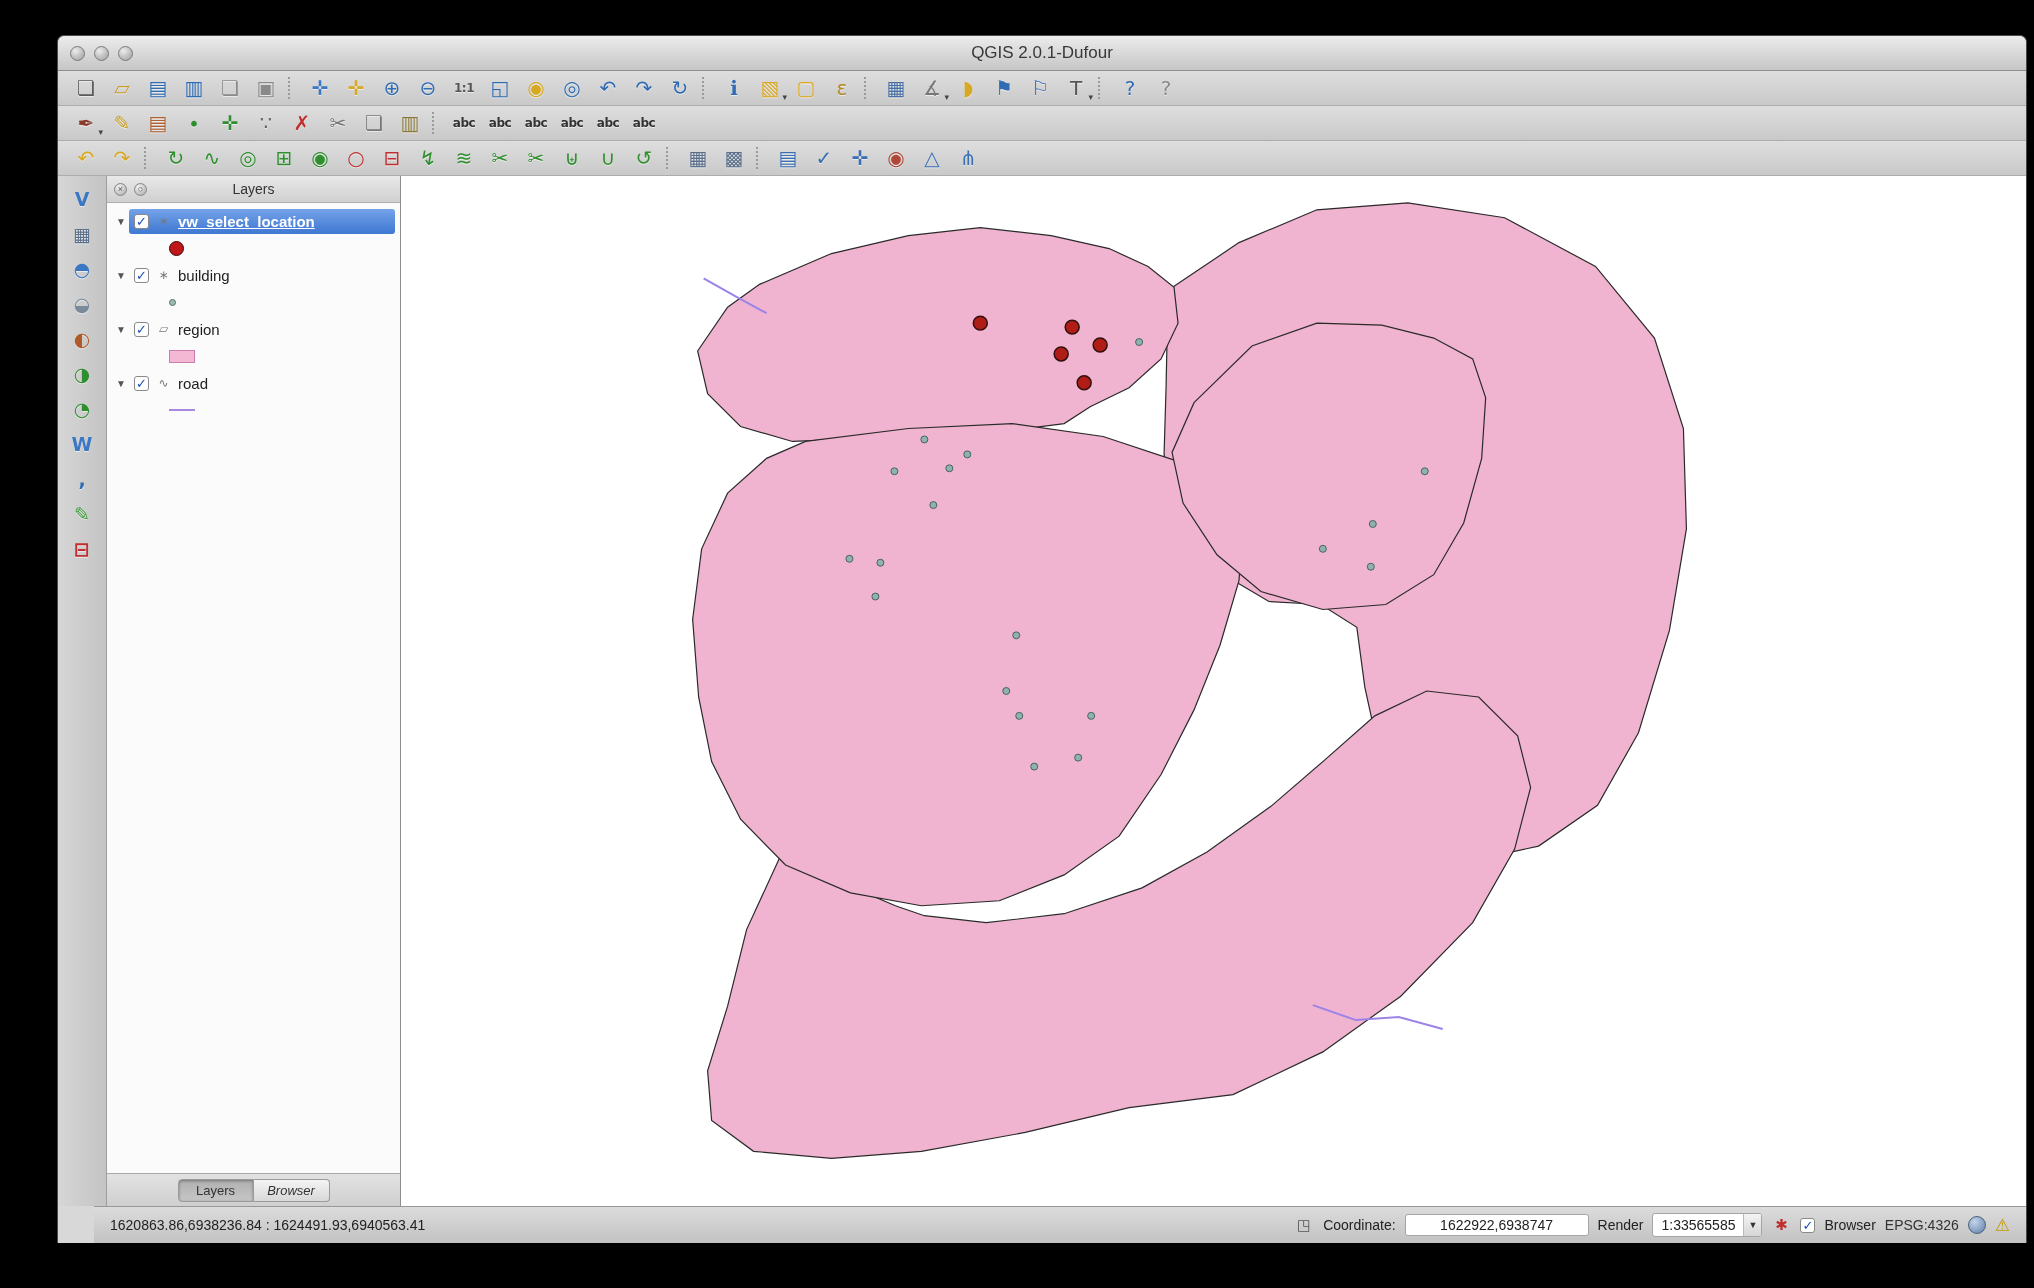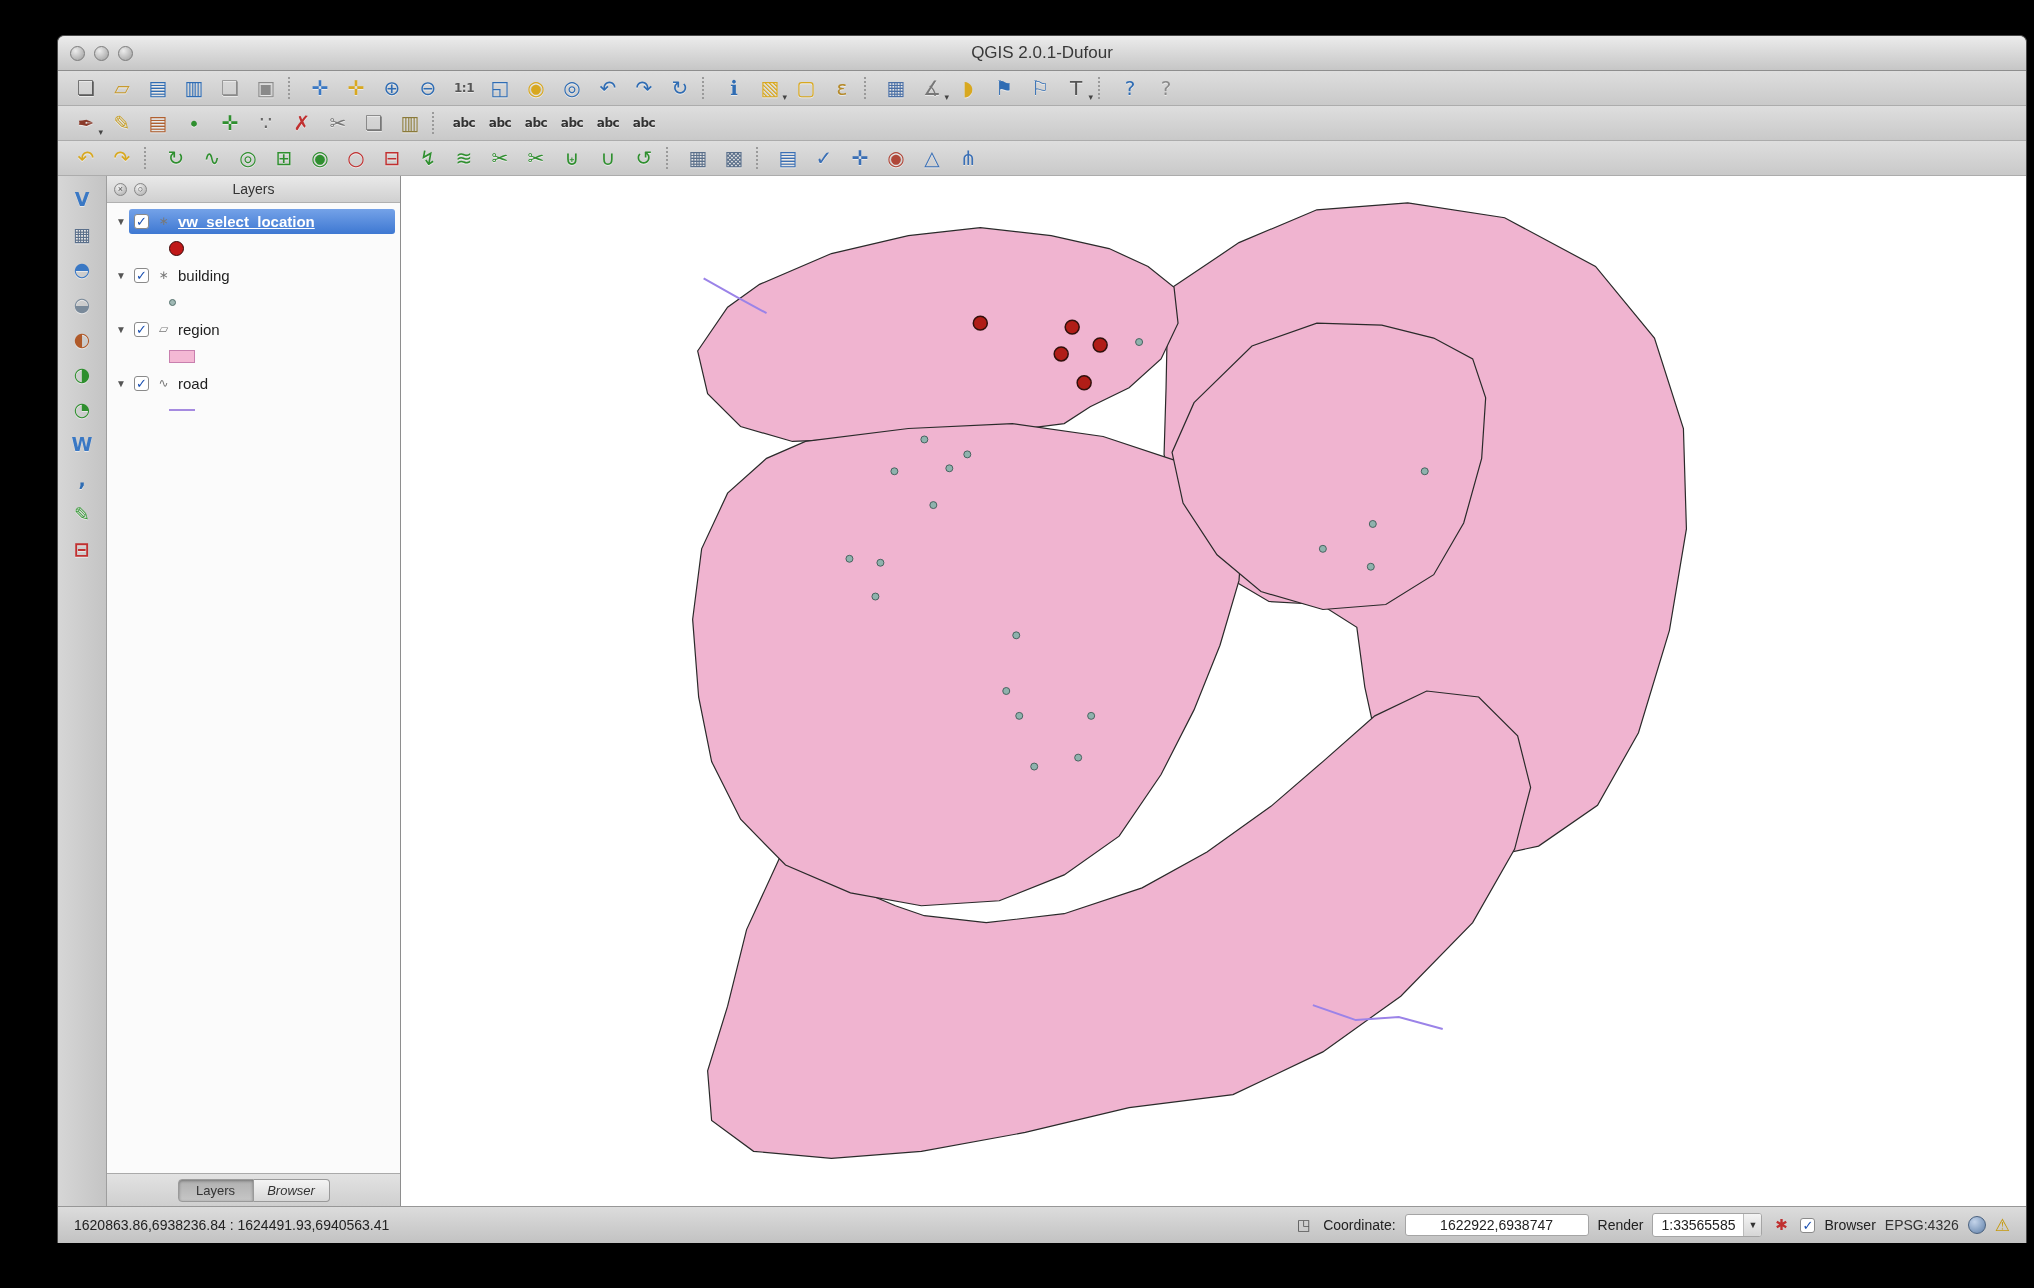--- a/index.html
+++ b/index.html
@@ -63,21 +63,21 @@
   .ptab{min-width:76px;text-align:center;padding:3px 12px;font-size:13px;color:#333;
         background:linear-gradient(#f4f4f4,#d8d8d8);border:1px solid #9a9a9a;border-left-width:0;box-sizing:border-box;}
   span.ptab:first-of-type{border-left-width:1px;border-radius:4px 0 0 4px;}
   span.ptab:last-of-type{border-radius:0 4px 4px 0;font-style:italic;}
   .ptab.active{background:linear-gradient(#b0b0b0,#c6c6c6);box-shadow:inset 0 1px 3px rgba(0,0,0,.35);}
   
   .canvas{flex:1 1 auto;background:#fff;position:relative;min-width:0;}
   .canvas svg{position:absolute;inset:0;width:100%;height:100%;}
   
   .statusbar{height:36px;background:linear-gradient(#dcdcdc,#c2c2c2);border-top:1px solid #979797;
-             display:flex;align-items:center;padding:0 16px;gap:9px;font-size:14px;color:#222;flex:0 0 auto;}
+             display:flex;align-items:center;padding:0 16px;gap:9px;font-size:14px;color:#222;flex:0 0 auto;margin-left:36px;}
   .extent{margin-right:auto;font-size:14px;color:#222;}
   .sb-chip{width:20px;height:20px;display:flex;align-items:center;justify-content:center;
            font-size:15px;font-family:"DejaVu Sans",sans-serif;}
   .sb-input{width:184px;height:22px;border:1px solid #a5a5a5;border-radius:3px;background:#fff;
             font-size:14px;text-align:center;font-family:inherit;color:#222;box-sizing:border-box;}
   .combo{display:flex;align-items:stretch;height:22px;border:1px solid #a5a5a5;border-radius:3px;
          background:#fff;overflow:hidden;}
   .combo-val{padding:1px 8px;font-size:14px;display:flex;align-items:center;}
   .combo-btn{width:17px;background:linear-gradient(#f4f4f4,#d6d6d6);border-left:1px solid #bbb;
              font-size:9px;display:flex;align-items:center;justify-content:center;color:#333;}

